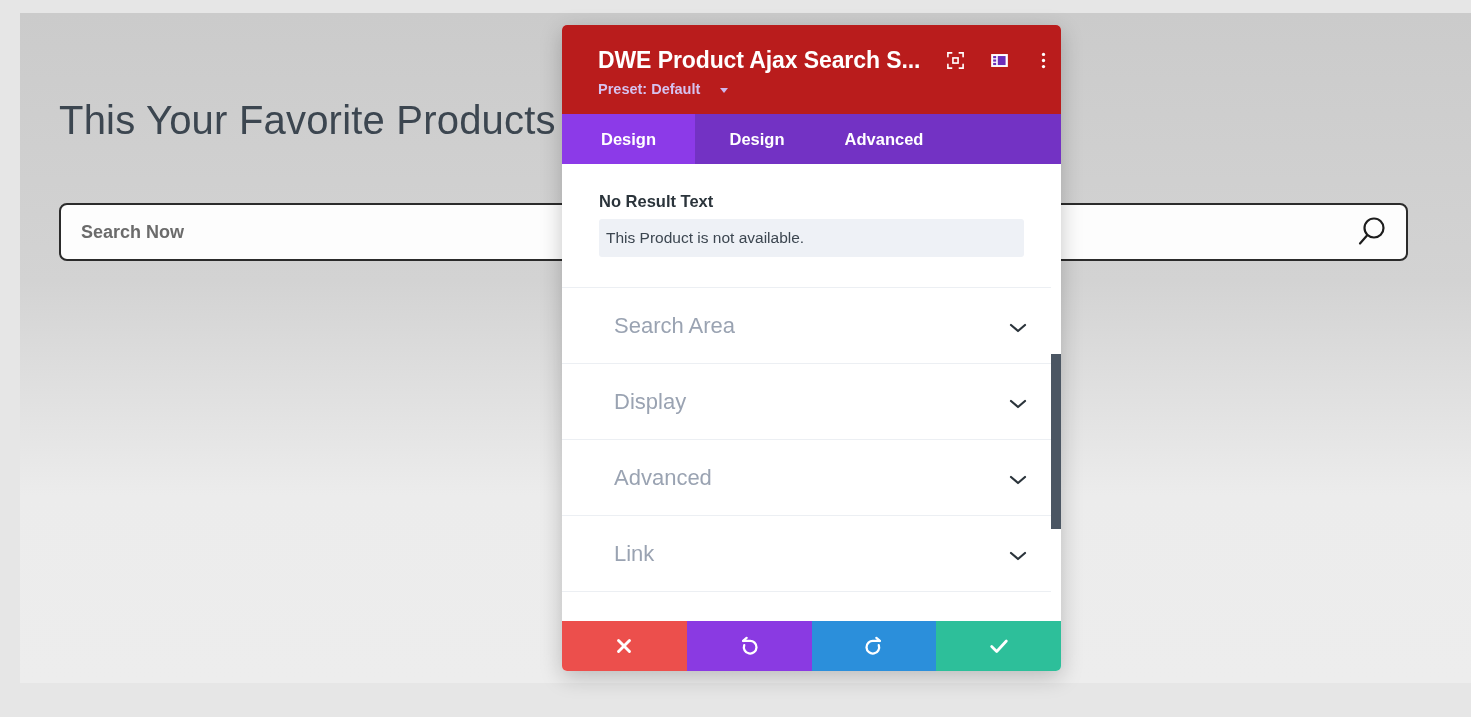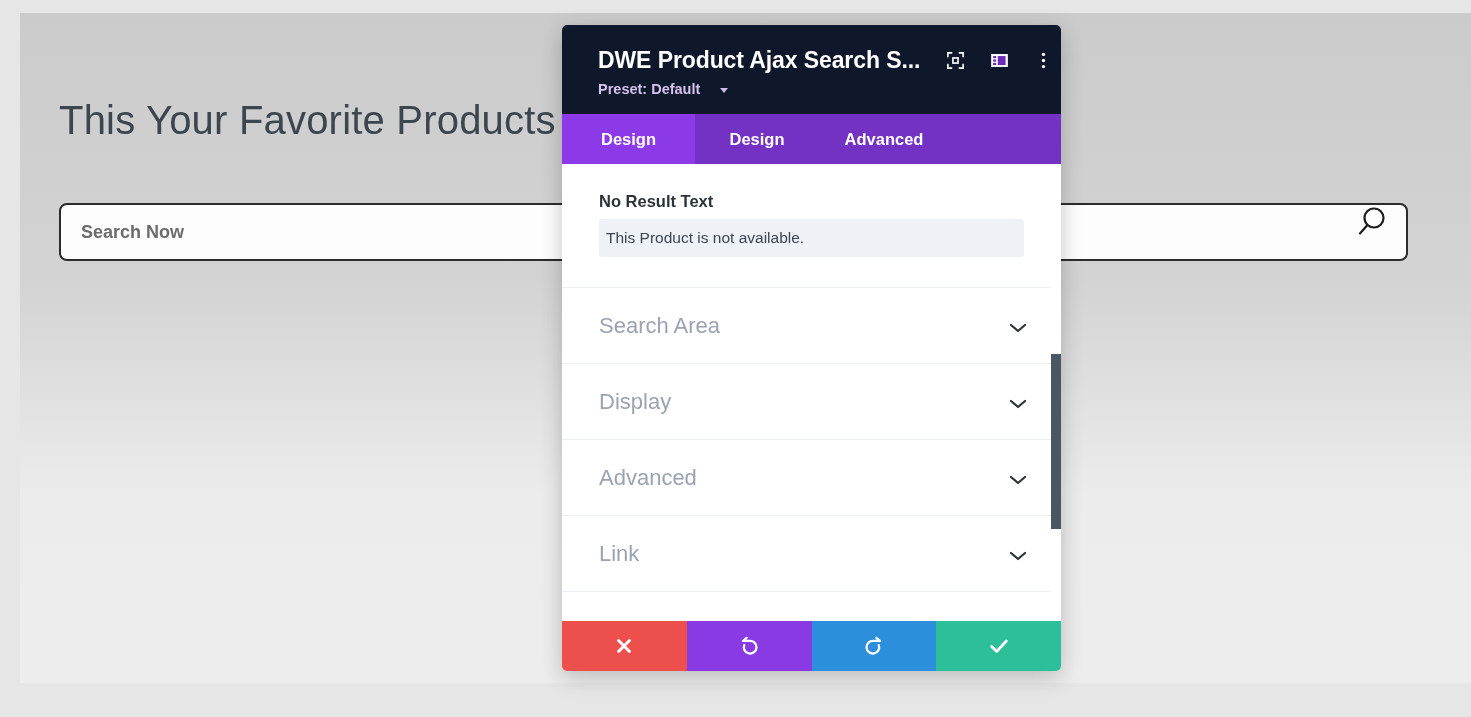--- a/index.html
+++ b/index.html
@@ -39,20 +39,21 @@
   }
 
   #search-row {
     position: absolute;
     left: 39px; top: 190px;
     width: 1349px; height: 58px;
     background: #fdfdfd;
     border: 2px solid #2b2b2b;
     border-radius: 8px;
     display: flex;
+    align-items: center;
     padding: 0 18px 0 20px;
   }
   #search-input {
     flex: 1 1 auto;
     border: none;
     outline: none;
     background: transparent;
     font-family: "Liberation Sans", sans-serif;
     font-size: 18px;
     font-weight: bold;
@@ -70,21 +71,21 @@
     background: #ffffff;
     border-radius: 5px;
     box-shadow: 0 6px 22px rgba(0,0,0,0.22);
     display: flex;
     flex-direction: column;
     overflow: hidden;
   }
 
   .modal-header {
     flex: 0 0 auto;
-    background: #0f172a;
+    background: #b91c1c;
     padding: 22px 22px 16px 36px;
     position: relative;
   }
   .modal-title-row { display: flex; align-items: center; }
   .modal-title {
     color: #ffffff;
     font-size: 23px;
     font-weight: bold;
     white-space: nowrap;
     letter-spacing: -0.1px;
@@ -163,21 +164,21 @@
     color: #3c4650;
   }
 
   .accordion { border-top: 1px solid #eceff3; }
   .acc-row {
     height: 76px;
     border-bottom: 1px solid #eceff3;
     display: flex;
     align-items: center;
     justify-content: space-between;
-    padding: 0 33px 0 37px;
+    padding: 0 33px 0 52px;
     cursor: pointer;
     background: #ffffff;
   }
   .acc-label {
     font-size: 22px;
     color: #9aa3b2;
     font-weight: 400;
   }
   .chev { width: 20px; height: 12px; display: block; }
 

